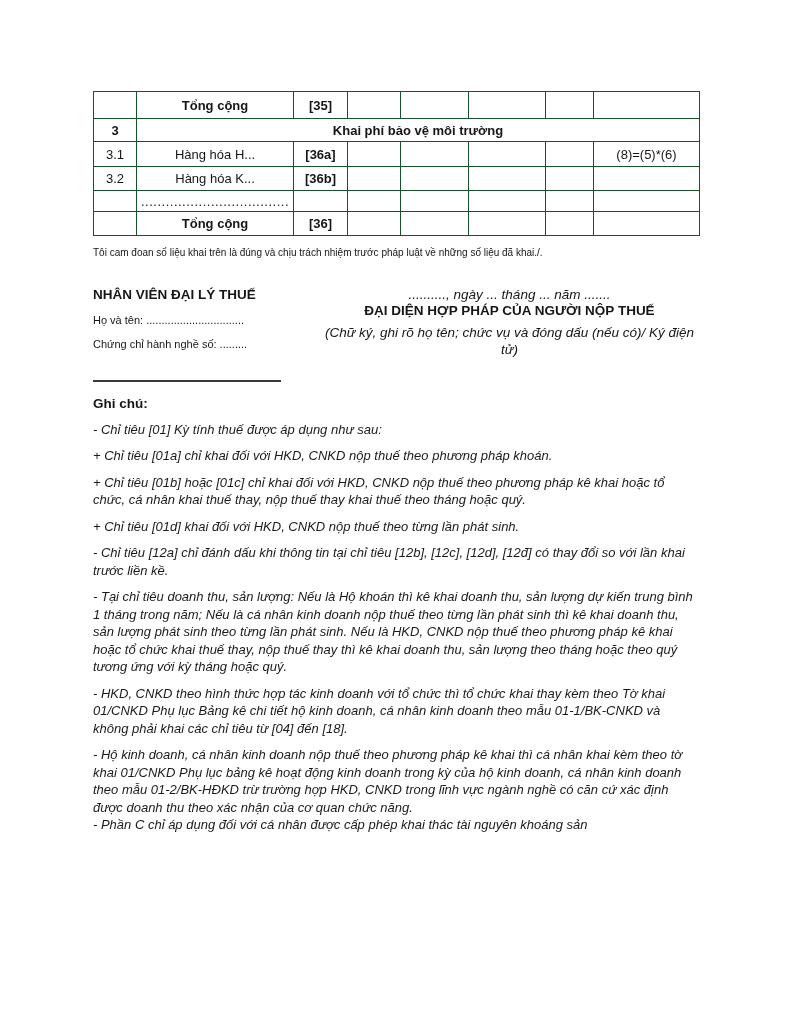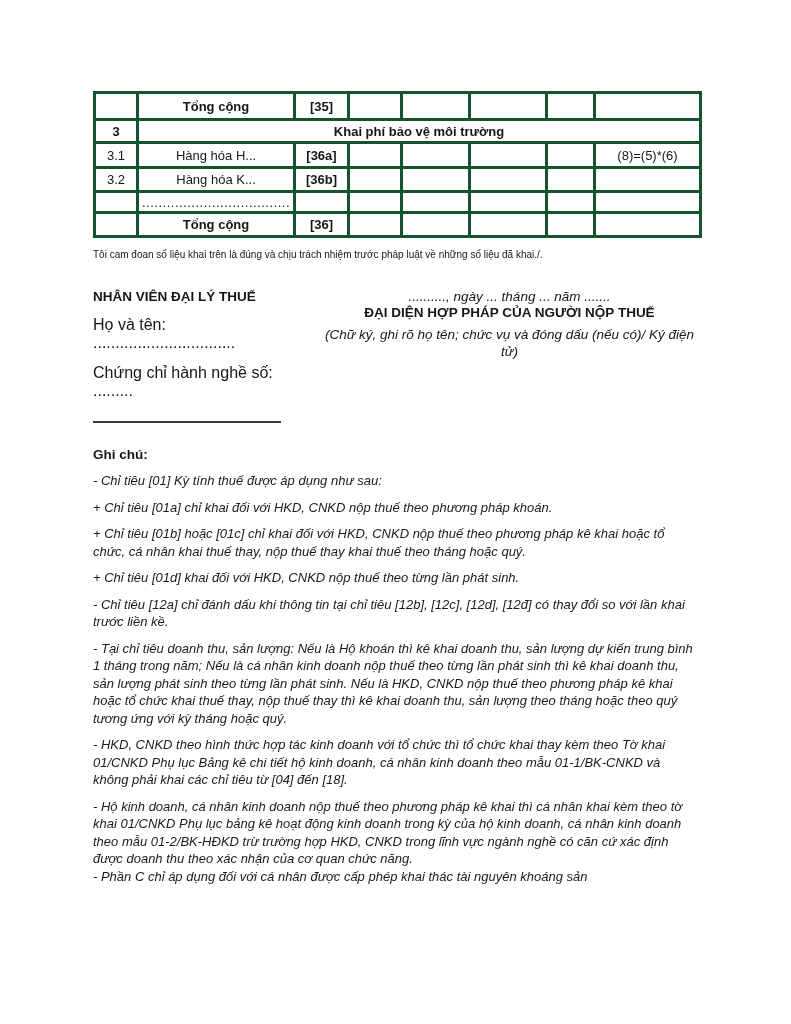--- a/index.html
+++ b/index.html
@@ -16,21 +16,21 @@
     left: 93px; top: 91px;
     width: 606px;
   }
   
   table.taxtable {
     border-collapse: collapse;
     table-layout: fixed;
     width: 606px;
   }
   table.taxtable td {
-    border: 3px solid #14532d;
+    border: 1px solid #14532d;
     font-size: 13px;
     text-align: center;
     vertical-align: middle;
     padding: 1px 2px;
     overflow: hidden;
     white-space: nowrap;
   }
   .b { font-weight: bold; }
   .it { font-style: italic; }
   td.left { text-align: left; padding-left: 5px; }
@@ -48,33 +48,33 @@
     white-space: nowrap;
   }
   
   .sig {
     display: flex;
     margin-top: 29px;
     gap: 17px;
   }
   .sig-left { width: 210px; flex: 0 0 210px; font-size: 13.5px; }
   .sig-left .title { font-size: 13.5px; }
-  .sig-left .line { margin-top: 12px; font-size: 16px; }
+  .sig-left .line { margin-top: 12px; font-size: 11px; }
   .sig-right { flex: 1; text-align: center; font-size: 13.5px; }
   .sig-right .dateline { font-size: 13.5px; }
   .sig-right .t1 { margin-top: 5px; font-size: 13.5px; }
   .sig-right .t2 { margin-top: 1px; font-size: 13.5px; }
   .sig-right .signnote { margin-top: 7px; font-size: 13.5px; line-height: 1.25; padding: 0 4px; }
   
   .divider {
     margin-top: 21px;
     width: 188px;
     border-top: 2px solid #3a3a3a;
   }
-  .notes-heading { margin-top: 24px; font-size: 13.5px; font-weight: bold; }
+  .notes-heading { margin-top: 14px; font-size: 13.5px; font-weight: bold; }
   .notes { margin-top: 10px; }
   .note {
     font-style: italic;
     font-size: 13px;
     line-height: 17.5px;
     margin-bottom: 9px;
     color: #1a1a1a;
   }
   .note.tight { margin-top: -9px; margin-bottom: 0; }
 </style>

